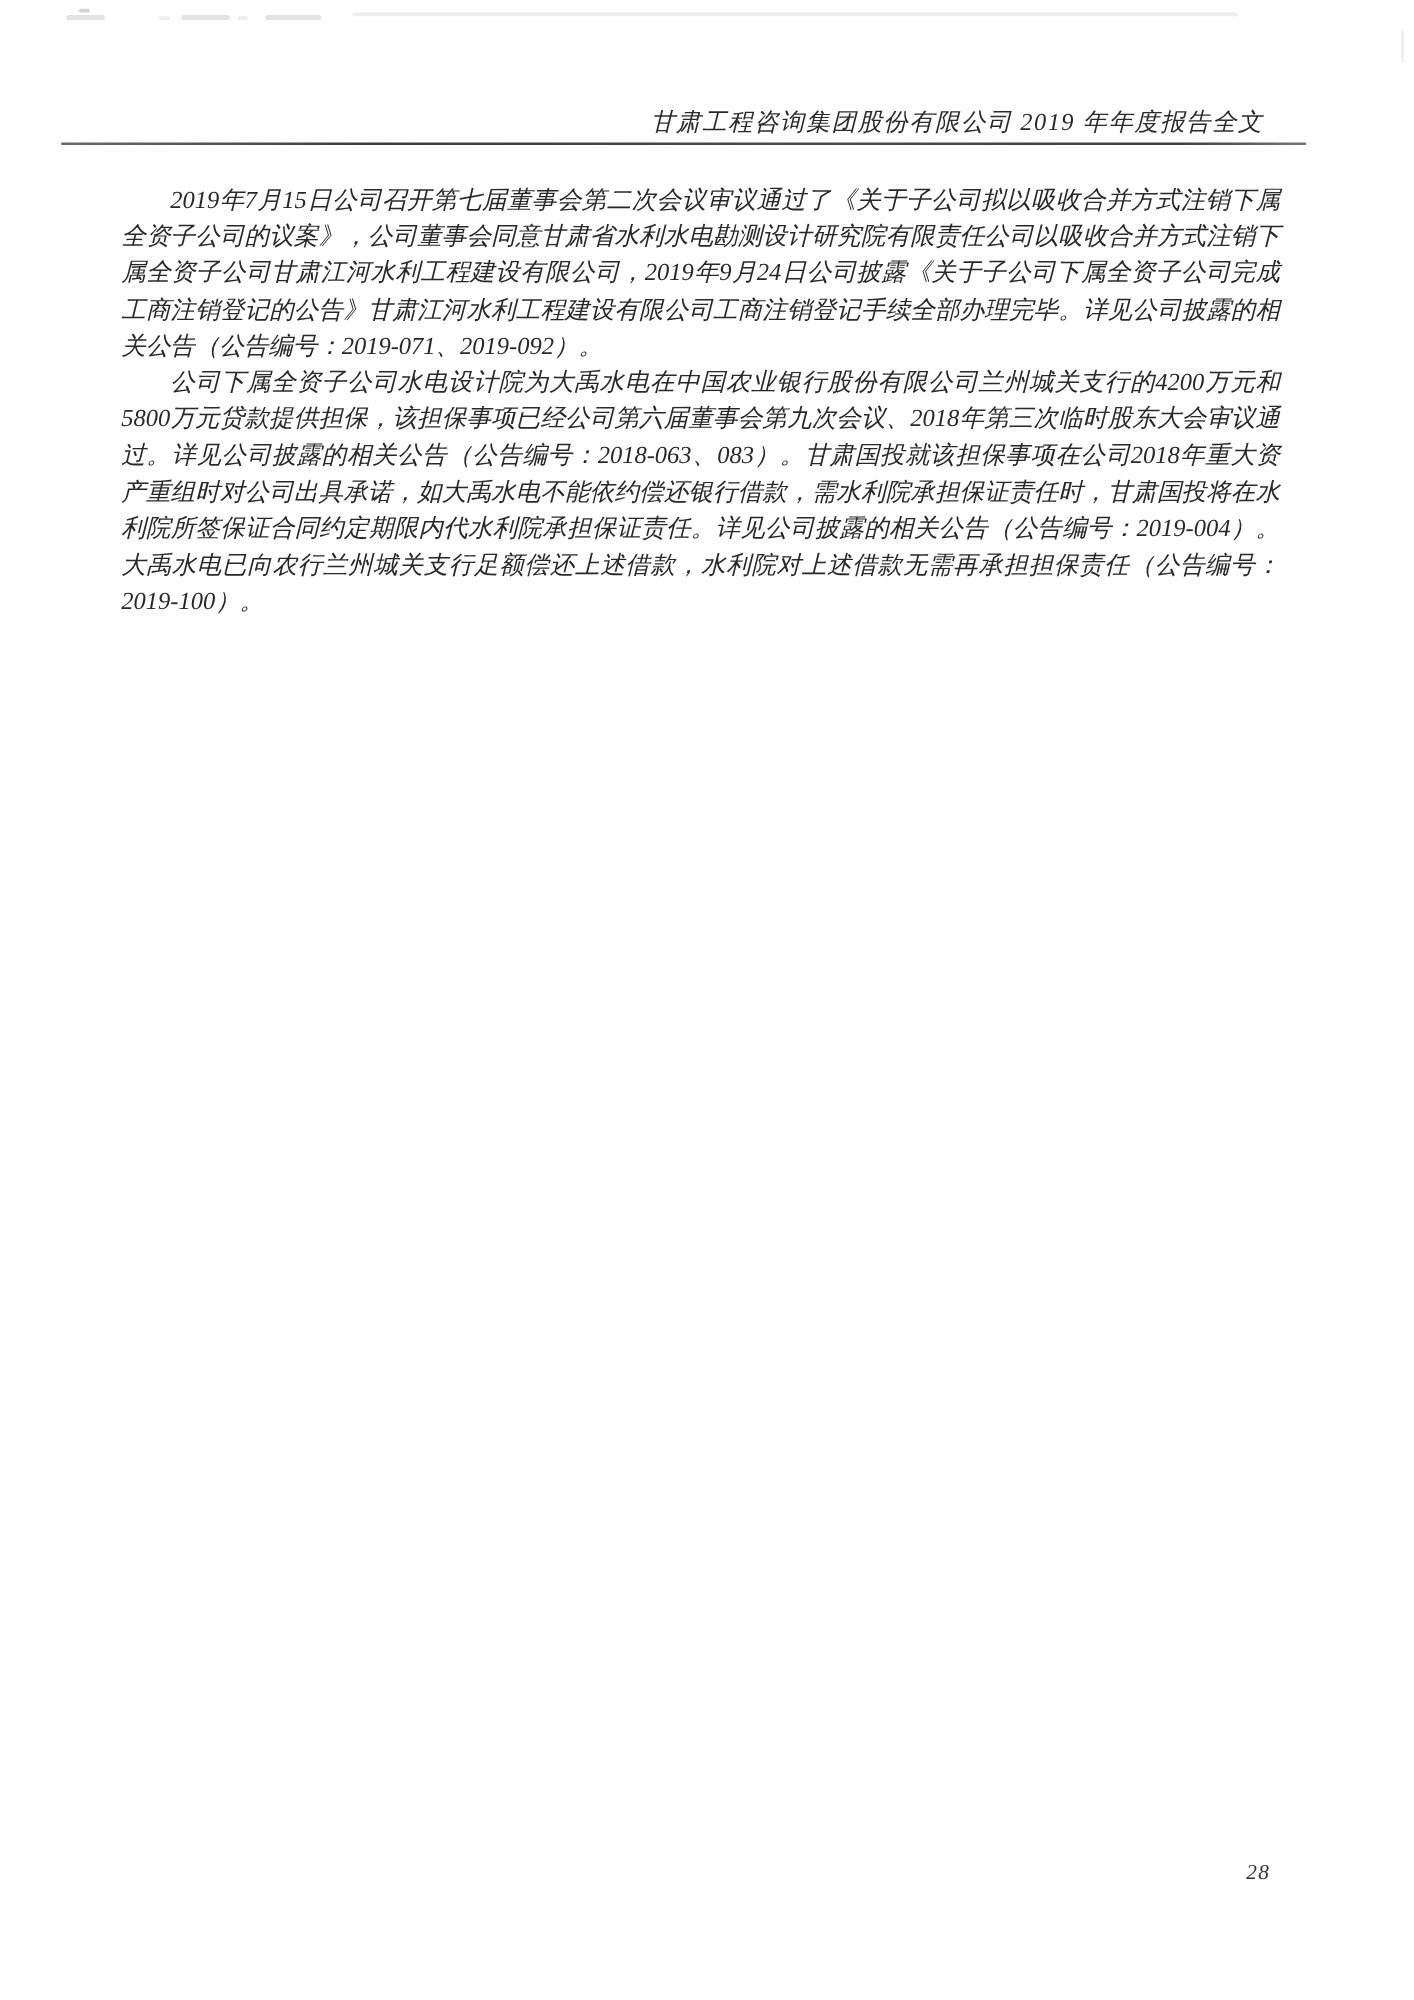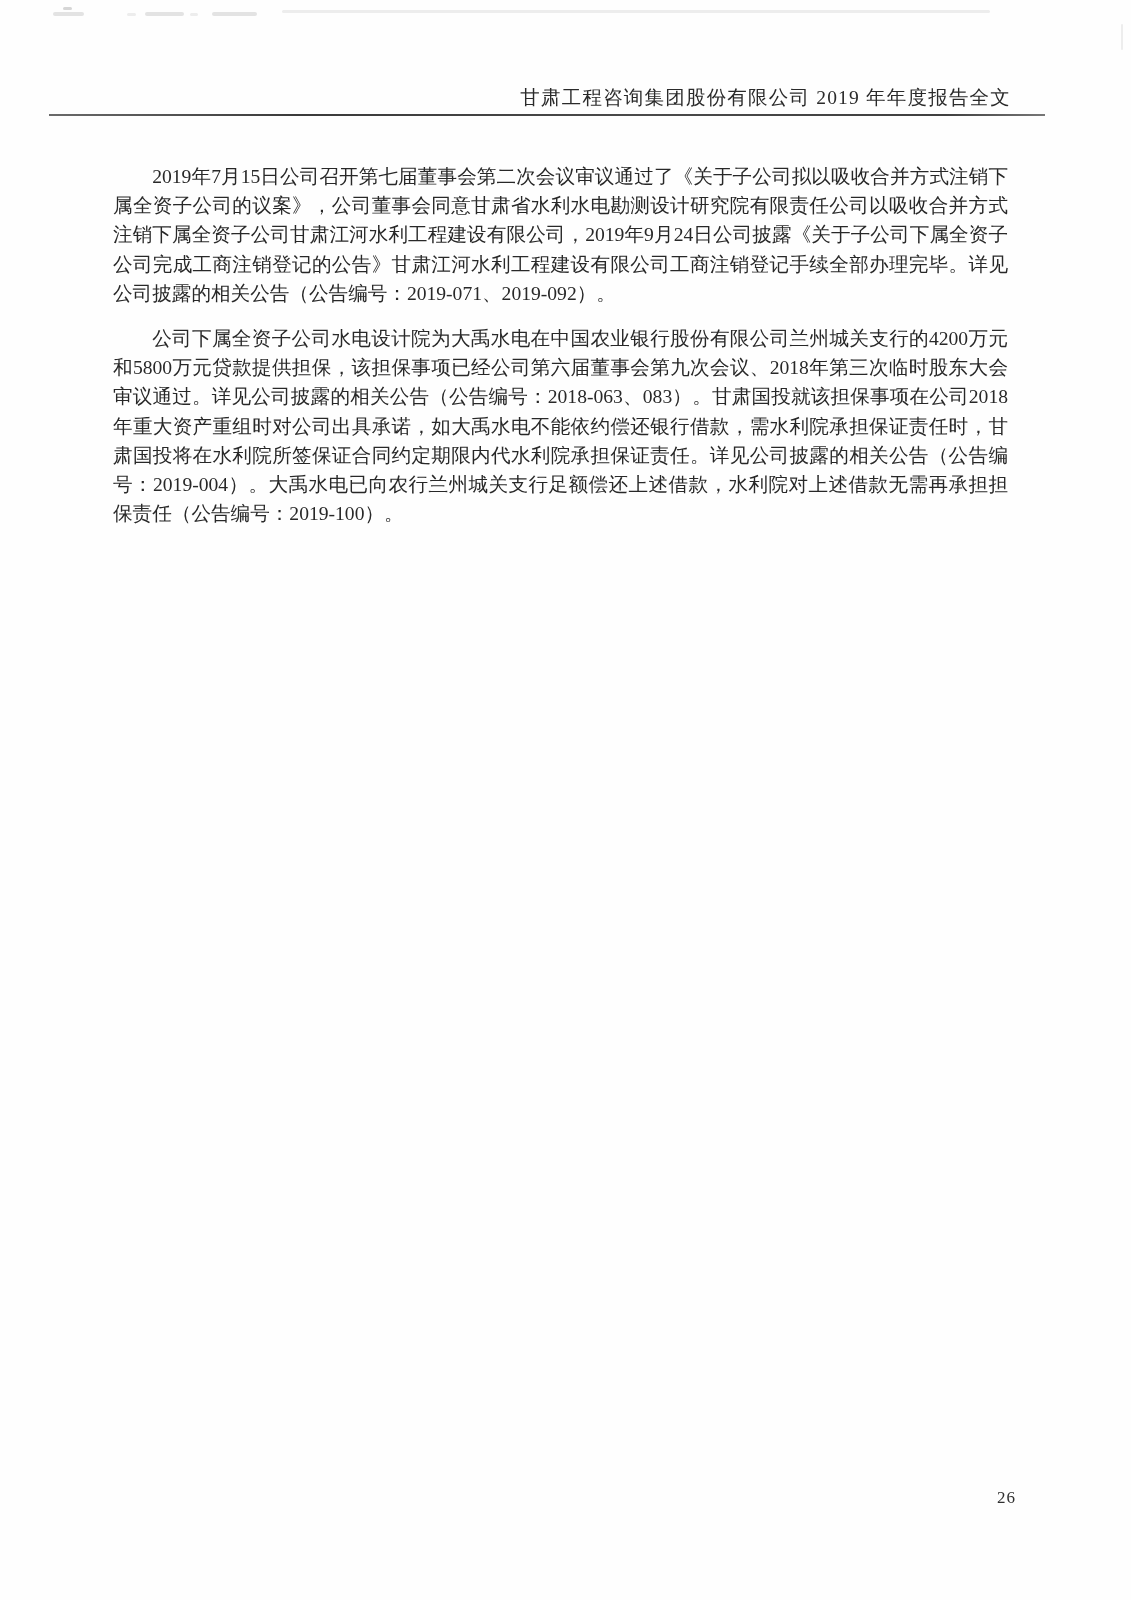--- a/index.html
+++ b/index.html
@@ -6,20 +6,21 @@
   body {
     width: 1131px; height: 1600px;
     background: #ffffff;
     font-family: "Liberation Serif", "DejaVu Serif", serif;
   }
   .page {
     position: relative;
     width: 1131px; height: 1600px;
     background: #fefefe;
     overflow: hidden;
+    font-style: italic;
   }
   
   .artifact {
     position: absolute;
     background: #e3e3e3;
     border-radius: 2px;
   }
   .artifact.lighter { background: #ededed; }
   .artifact.dash { background: #d6d6d6; }
 
@@ -40,21 +41,21 @@
   .content {
     position: absolute;
     top: 146px; left: 97px;
     width: 927px;
     font-size: 19.6px;
     line-height: 29.2px;
     color: #282828;
     text-align: justify;
   }
   .content p {
-    margin: 16px;
+    margin: 0;
     text-indent: 2em;
   }
   .page-number {
     position: absolute;
     top: 1488px; left: 997px;
     font-size: 17px;
     color: #303030;
     letter-spacing: 1px;
   }
 </style>
@@ -73,15 +74,15 @@
   <div class="artifact lighter" style="left:1121px;top:24px; width:2px;  height:26px;"></div>
 
   <div class="header-title">甘肃工程咨询集团股份有限公司 2019 年年度报告全文</div>
   <div class="header-rule"></div>
 
   <div class="content">
     <p>2019年7月15日公司召开第七届董事会第二次会议审议通过了《关于子公司拟以吸收合并方式注销下属全资子公司的议案》，公司董事会同意甘肃省水利水电勘测设计研究院有限责任公司以吸收合并方式注销下属全资子公司甘肃江河水利工程建设有限公司，2019年9月24日公司披露《关于子公司下属全资子公司完成工商注销登记的公告》甘肃江河水利工程建设有限公司工商注销登记手续全部办理完毕。详见公司披露的相关公告（公告编号：2019-071、2019-092）。</p>
     <p>公司下属全资子公司水电设计院为大禹水电在中国农业银行股份有限公司兰州城关支行的4200万元和5800万元贷款提供担保，该担保事项已经公司第六届董事会第九次会议、2018年第三次临时股东大会审议通过。详见公司披露的相关公告（公告编号：2018-063、083）。甘肃国投就该担保事项在公司2018年重大资产重组时对公司出具承诺，如大禹水电不能依约偿还银行借款，需水利院承担保证责任时，甘肃国投将在水利院所签保证合同约定期限内代水利院承担保证责任。详见公司披露的相关公告（公告编号：2019-004）。大禹水电已向农行兰州城关支行足额偿还上述借款，水利院对上述借款无需再承担担保责任（公告编号：2019-100）。</p>
   </div>
 
-  <div class="page-number">26</div>
+  <div class="page-number">28</div>
 
 </div>
 
 </body></html>

